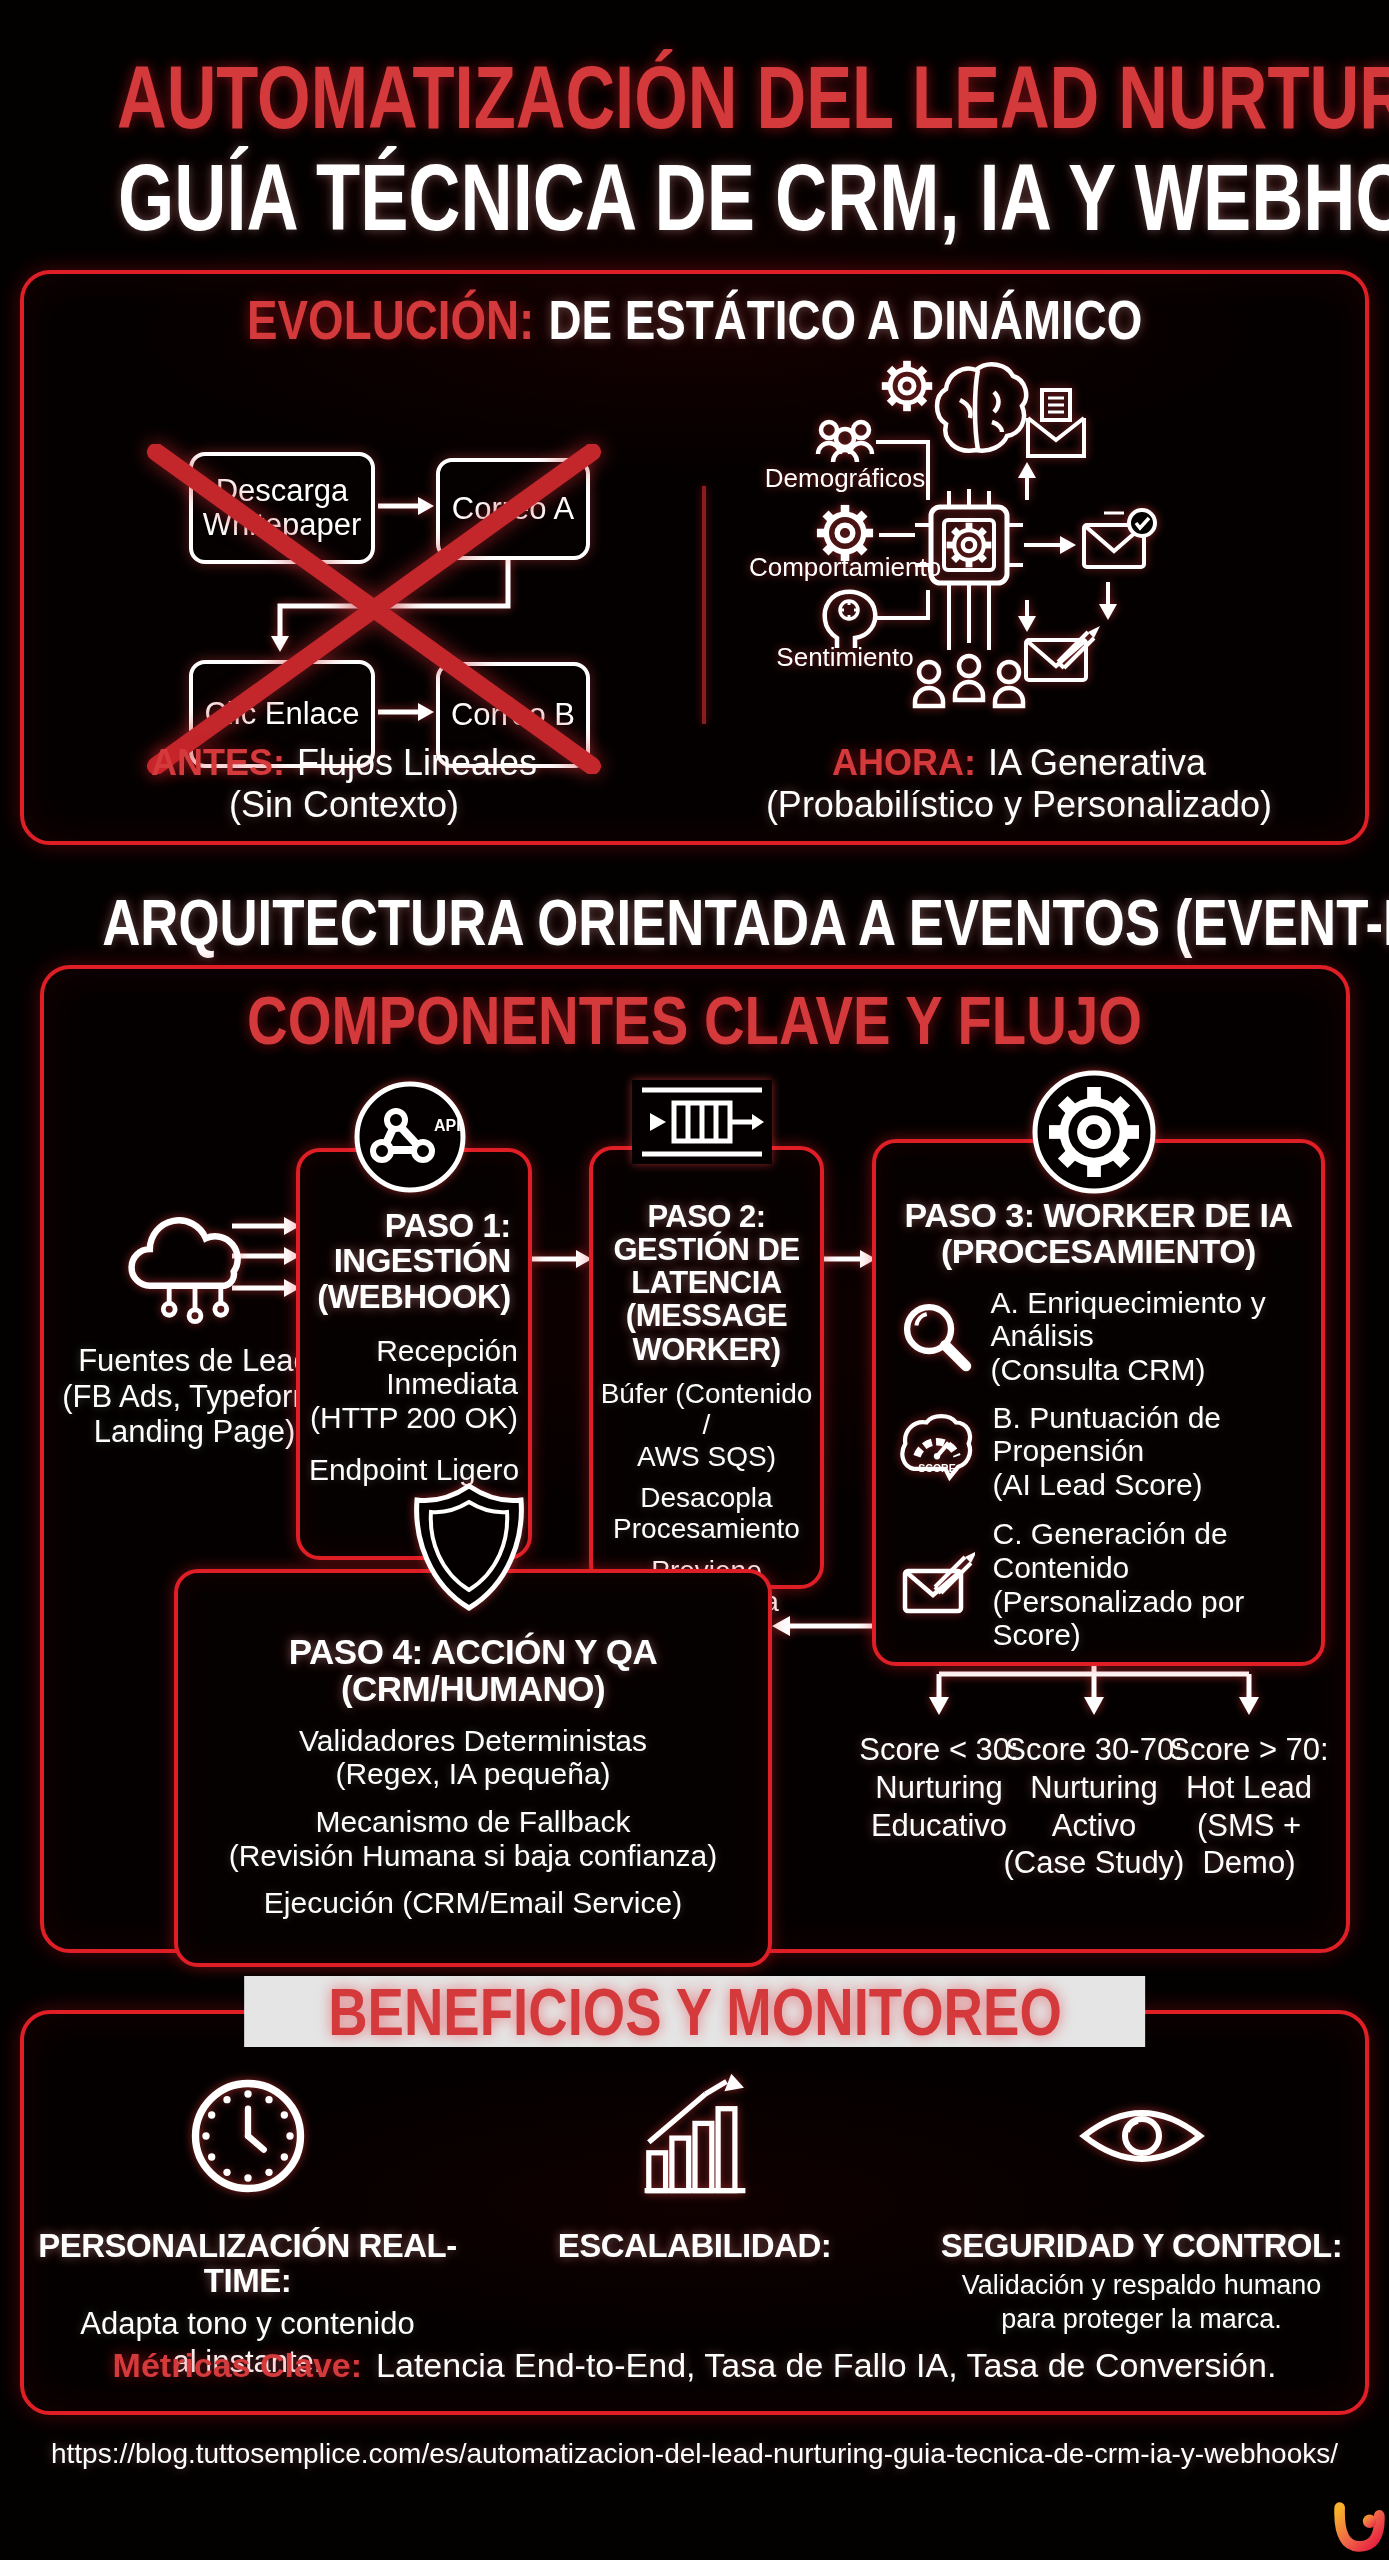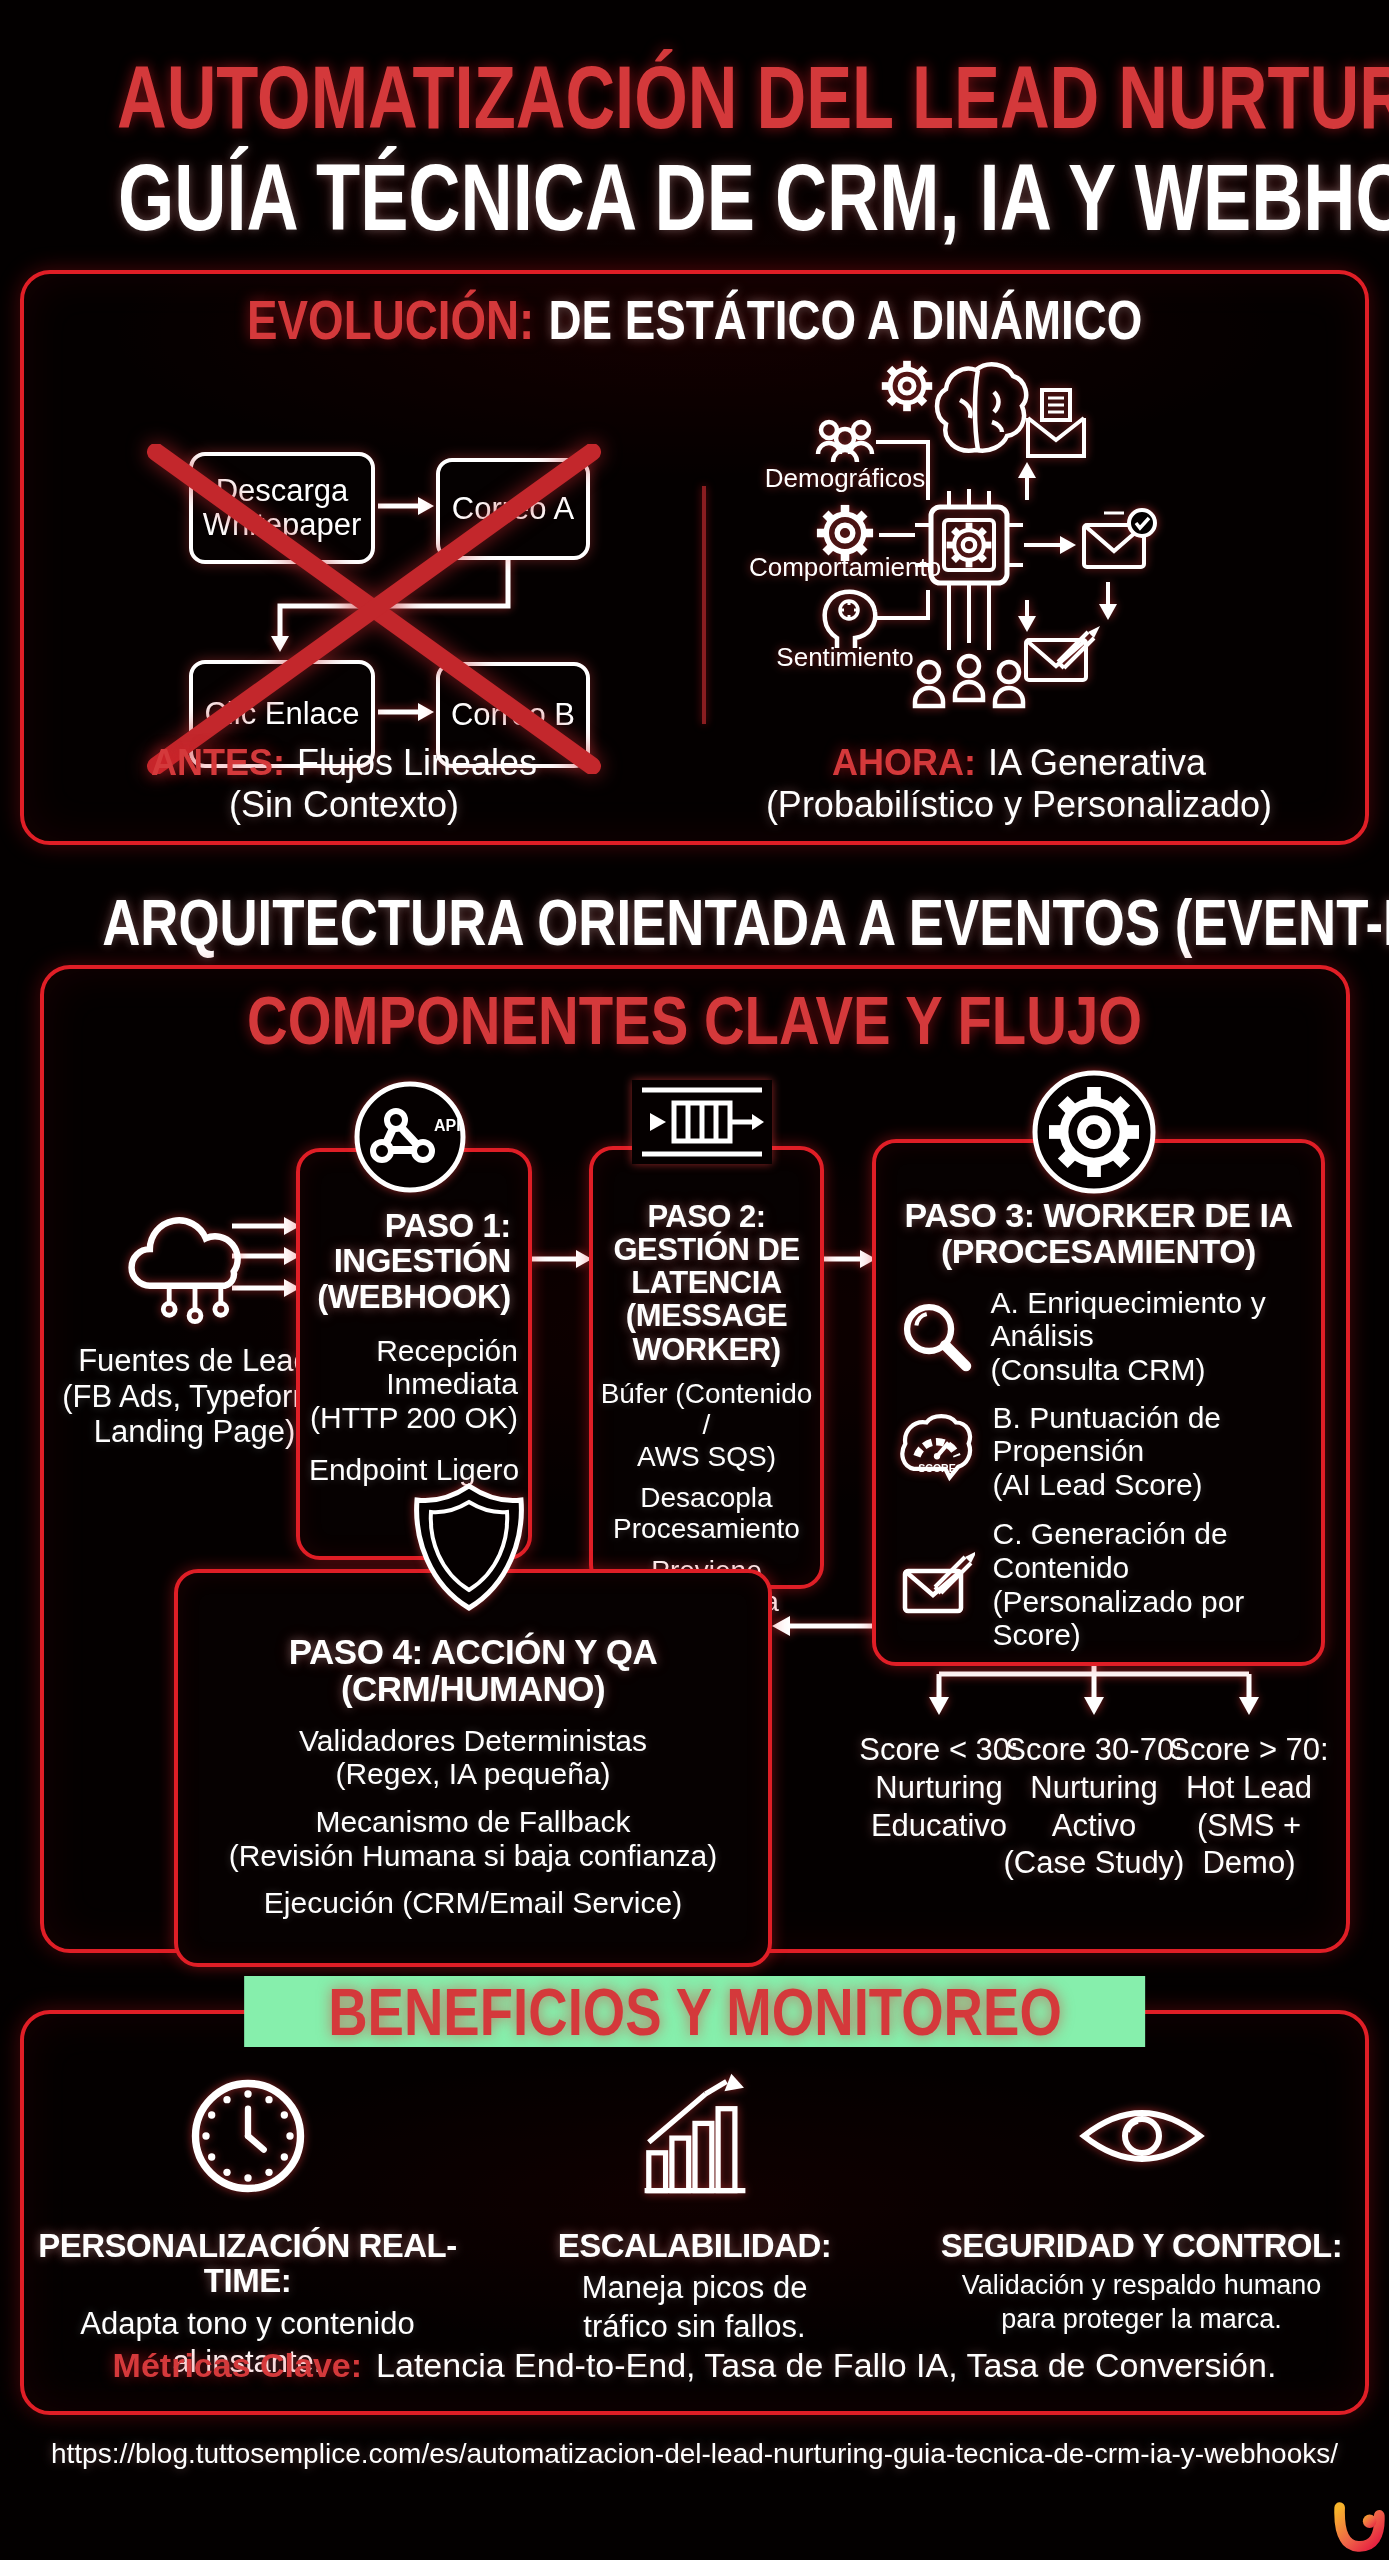--- a/index.html
+++ b/index.html
@@ -463,21 +463,21 @@
     </div>
     <div style="position:absolute;left:1100px;top:762px;width:210px;text-align:center;font-size:31px;line-height:1.22;" class="wht">
       <div>Score &gt; 70:</div>
       <div>Hot Lead</div>
       <div>(SMS +</div>
       <div>Demo)</div>
     </div>
   </section>
 
   <section class="bigbox" style="left:20px;top:2010px;width:1341px;height:397px;">
-    <div style="position:absolute;top:-38px;left:50%;transform:translateX(-50%);background:#86efac;padding:0 34px;font-size:62px;font-weight:bold;">
+    <div style="position:absolute;top:-38px;left:50%;transform:translateX(-50%);background:#e5e5e5;padding:0 34px;font-size:62px;font-weight:bold;">
       <span class="cond red">BENEFICIOS Y MONITOREO</span>
     </div>
 
     <div style="position:absolute;top:42px;left:0;width:100%;display:grid;grid-template-columns:1fr 1fr 1fr;">
       <div class="benefit">
         <div style="height:160px;display:flex;align-items:center;">
           <svg class="glow-w" viewBox="-60 -60 120 120" width="126" height="126">
             <circle r="50" stroke="#fff" stroke-width="7" fill="none"></circle>
             <g fill="#fff">
               <circle cy="-40" r="3.5"></circle>
@@ -514,24 +514,20 @@
               <rect x="-44" y="16" width="16" height="36"></rect>
                 <rect x="-22" y="2" width="16" height="50"></rect>
               <rect x="0" y="-12" width="16" height="64"></rect>
                 <rect x="22" y="-26" width="16" height="78"></rect>
               <path d="M-44,6 L10,-40 M10,-40 L30,-52"></path>
             </g>
             <polygon points="26,-56 44,-56 34,-40" transform="rotate(48 34 -48)" fill="#fff"></polygon>
           </svg>
         </div>
         <div class="stit" style="font-size:33px;margin-top:12px;">ESCALABILIDAD:</div>
-        <div class="sitem" style="font-size:31px;line-height:1.25;margin-top:6px;">
-          <div>Maneja picos de</div>
-          <div>tráfico sin fallos.</div>
-        </div>
       </div>
 
       <div class="benefit">
         <div style="height:160px;display:flex;align-items:center;">
           <svg class="glow-w" viewBox="-70 -50 140 100" width="140" height="100">
             <path d="M-58,0 Q0,-46 58,0 Q0,46 -58,0 Z" stroke="#fff" stroke-width="6" fill="none"></path>
             <circle r="17" stroke="#fff" stroke-width="6" fill="none"></circle>
             <path d="M-14,-4 a14,14 0 0 1 10,-10" stroke="#fff" stroke-width="3.5" fill="none"></path>
           </svg>
         </div>

